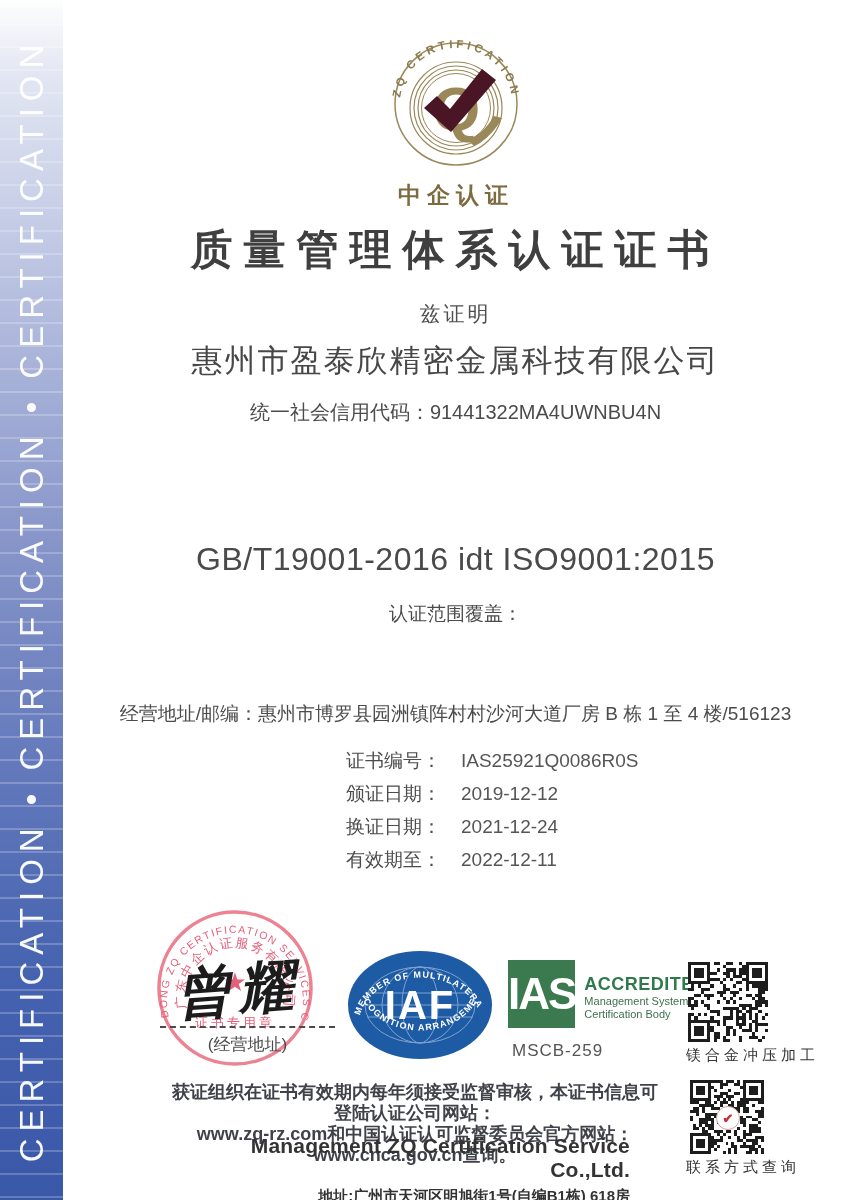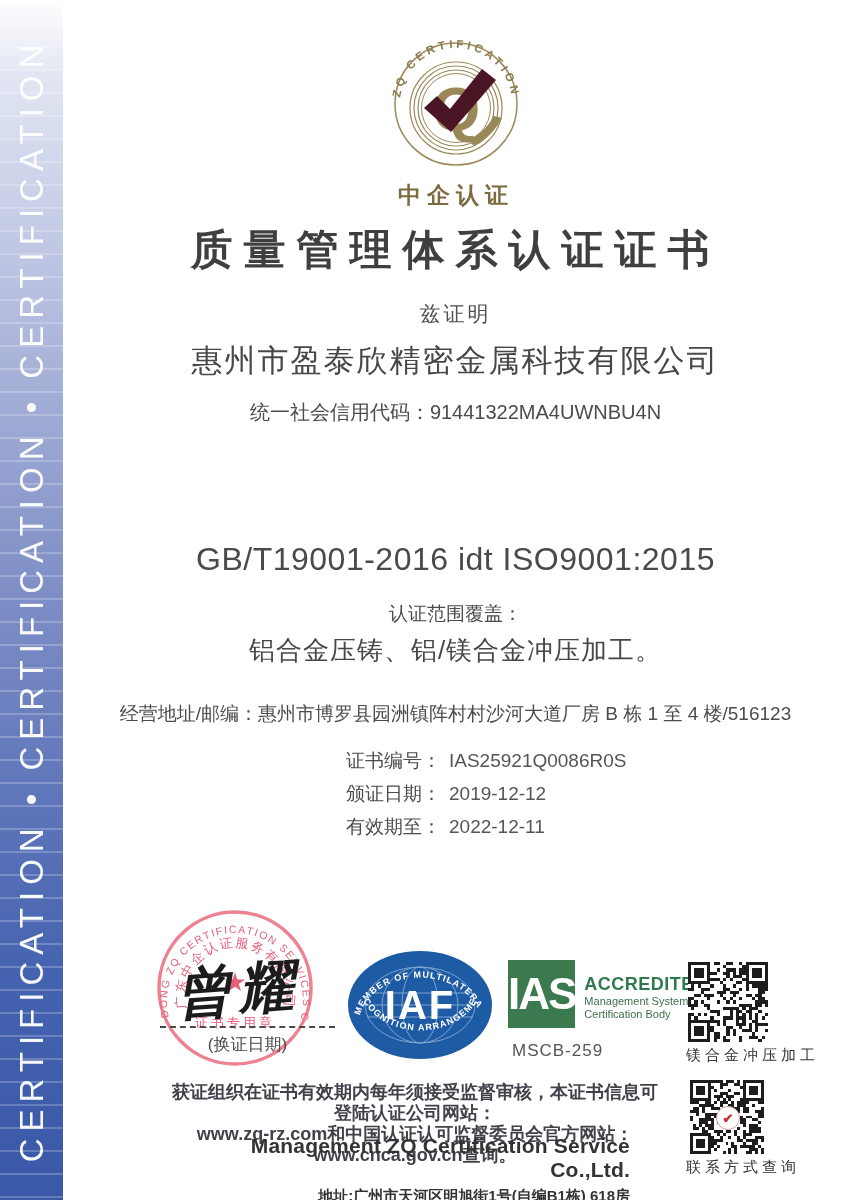--- a/index.html
+++ b/index.html
@@ -29,21 +29,21 @@
   .reg-addr{top:453px;}
   .std-heading{top:505px;font-family:"DejaVu Serif","Liberation Serif",serif;font-size:24px;
                font-weight:600;letter-spacing:4px;color:#434343;}
   .std-value{top:541px;font-size:32px;color:#4a4a4a;letter-spacing:.5px;}
   .scope-heading{top:601px;font-size:19px;color:#4c4c4c;}
   .scope{top:633px;font-size:26px;letter-spacing:1px;color:#474747;}
   .op-addr{top:701px;}
 
   .details{position:absolute;left:346px;top:749px;font-size:19px;color:#4c4c4c;}
   .details .row{height:33px;line-height:24px;}
-  .details .val{margin-left:8px;color:#555;}
+  .details .val{margin-left:20px;color:#555;}
 
   
   .seal-svg{position:absolute;left:150px;top:903px;}
   .seal-dash{position:absolute;left:160px;top:1026px;width:175px;border-top:2px dashed #4a4a4a;}
   .signer{position:absolute;left:160px;top:1033px;width:175px;text-align:center;
           font-size:17px;color:#4a4a4a;}
 
   
   .iaf-svg{position:absolute;left:345px;top:948px;}
 
@@ -104,45 +104,45 @@
     <div class="emblem-label">中企认证</div>
   </div>
 
   <div class="cx title">质量管理体系认证证书</div>
   <div class="cx company-name">惠州市盈泰欣精密金属科技有限公司</div>
   <div class="cx certify">兹证明</div>
   <div class="cx credit"><span>统一社会信用代码：</span><span>91441322MA4UWNBU4N</span></div>
 
   <div class="cx std-value">GB/T19001-2016 idt ISO9001:2015</div>
   <div class="cx scope-heading">认证范围覆盖：</div>
-  <div class="cx scope">铝合金压铸、铝/镁合金冲压加工。</div>
   <div class="cx addr op-addr"><span>经营地址/邮编：</span><span>惠州市博罗县园洲镇阵村村沙河大道厂房 B 栋 1 至 4 楼/516123</span></div>
 
   <div class="details">
     <div class="row"><span>证书编号：</span><span class="val">IAS25921Q0086R0S</span></div>
     <div class="row"><span>颁证日期：</span><span class="val">2019-12-12</span></div>
+    <div class="row"><span>换证日期：</span><span class="val">2021-12-24</span></div>
     <div class="row"><span>有效期至：</span><span class="val">2022-12-11</span></div>
   </div>
 
   <svg class="seal-svg" width="170" height="170" viewBox="0 0 170 170">
     <circle cx="85" cy="85" r="76" fill="none" stroke="#ec8292" stroke-width="3.5"></circle>
     <path id="sealArc" d="M 20,118 A 68,68 0 1 1 150,118" fill="none"></path>
     <text font-size="10.5" fill="#e4607a" letter-spacing="1.6" font-family="Liberation Sans, sans-serif">
       <textPath href="#sealArc" startOffset="50%" text-anchor="middle">GUANGDONG ZQ CERTIFICATION SERVICES CO.,LTD</textPath>
     </text>
     <path id="sealArcIn" d="M 37,108 A 50,50 0 1 1 133,108" fill="none"></path>
     <text font-size="13" fill="#e4607a" letter-spacing="2" font-family="Liberation Sans, sans-serif">
       <textPath href="#sealArcIn" startOffset="50%" text-anchor="middle">广东中企认证服务有限公司</textPath>
     </text>
     <text x="85" y="88" text-anchor="middle" font-size="26" fill="#e4607a">★</text>
     <text x="85" y="124" text-anchor="middle" font-size="13" fill="#e4607a" letter-spacing="3" font-family="Liberation Sans, sans-serif">证书专用章</text>
     <text x="88" y="106" text-anchor="middle" font-size="56" fill="#1c1c1c" font-style="italic" font-weight="700" letter-spacing="6" font-family="DejaVu Serif, Liberation Serif, serif" transform="rotate(-4 85 90)">曾耀</text>
   </svg>
   <div class="seal-dash"></div>
-  <div class="signer">(换证日期)</div>
+  <div class="signer">(经营地址)</div>
 
   <svg class="iaf-svg" width="150" height="115" viewBox="0 0 150 115">
     <ellipse cx="75" cy="57" rx="72" ry="54" fill="#1d5ba5"></ellipse>
     <ellipse cx="75" cy="57" rx="55" ry="38" fill="none" stroke="#7fa2d0" stroke-width="1"></ellipse>
     <ellipse cx="75" cy="57" rx="38" ry="38" fill="none" stroke="#7fa2d0" stroke-width="1"></ellipse>
     <ellipse cx="75" cy="57" rx="18" ry="38" fill="none" stroke="#7fa2d0" stroke-width="1"></ellipse>
     <line x1="22" y1="45" x2="128" y2="45" stroke="#7fa2d0" stroke-width="1"></line>
     <line x1="20" y1="57" x2="130" y2="57" stroke="#7fa2d0" stroke-width="1"></line>
     <line x1="22" y1="69" x2="128" y2="69" stroke="#7fa2d0" stroke-width="1"></line>
     <path id="iafTop" d="M 16,64 A 61,46 0 0 1 134,64" fill="none"></path>

